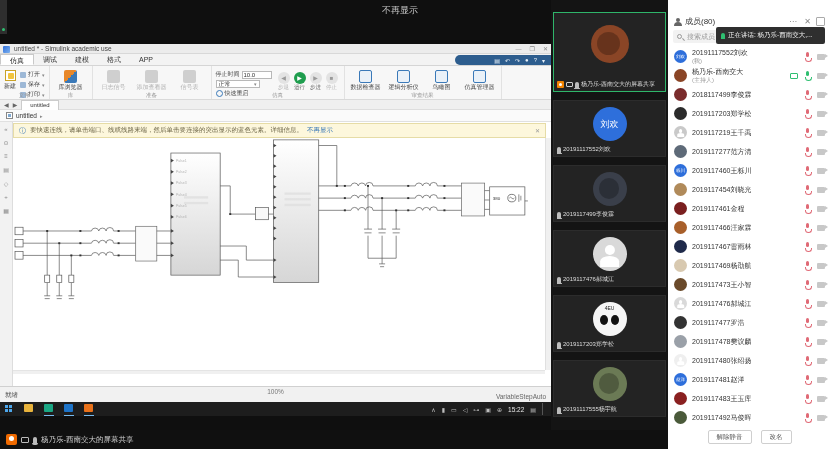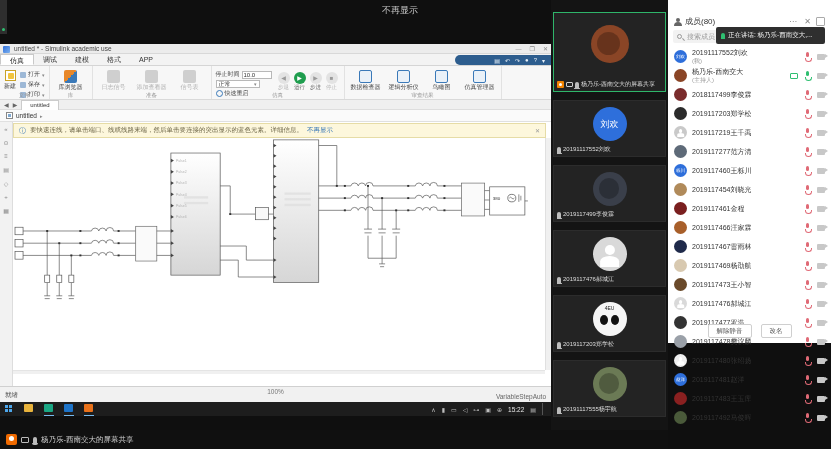--- a/index.html
+++ b/index.html
@@ -92,21 +92,21 @@
   .mon-ic{width:7px;height:5px;border:1px solid #cfcfcf;border-radius:1px;flex:none;}
   .mic-sm{width:4px;height:6px;background:#bdbdbd;border-radius:2px 2px 0 0;position:relative;flex:none;}
   .mic-sm::after{content:"";position:absolute;left:-1px;bottom:-2px;width:6px;height:2px;background:#bdbdbd;border-radius:0 0 2px 2px;}
   .av-person::before{content:"";position:absolute;left:50%;top:22%;transform:translateX(-50%);width:30%;height:30%;border-radius:50%;background:#fff;}
   .av-person::after{content:"";position:absolute;left:50%;bottom:12%;transform:translateX(-50%);width:58%;height:32%;border-radius:50% 50% 0 0;background:#fff;}
   .av-panda{color:#222;font-size:5px;align-items:flex-start;padding-top:3px;}
   .av-panda::before{content:"";position:absolute;left:22%;top:38%;width:8px;height:10px;border-radius:50%;background:#111;box-shadow:11px 0 #111;}
   .av-photo::after{content:"";position:absolute;left:18%;top:18%;width:60%;height:60%;border-radius:50%;background:rgba(0,0,0,.25);}
 
   
-  .member-panel{position:absolute;left:668px;top:0;width:163px;height:343px;background:#fff;}
+  .member-panel{position:absolute;left:668px;top:0;width:163px;height:449px;background:#fff;}
   .mp-header{position:absolute;left:0;top:14px;right:0;height:15px;display:flex;align-items:center;padding:0 6px;gap:3px;font-size:8px;color:#333;}
   .ppl-ic{width:8px;height:8px;position:relative;}
   .ppl-ic::before{content:"";position:absolute;left:2px;top:0;width:4px;height:4px;border-radius:50%;background:#666;}
   .ppl-ic::after{content:"";position:absolute;left:0;bottom:0;width:8px;height:4px;border-radius:4px 4px 0 0;background:#666;}
   .mp-header .spacer{flex:1;}
   .mp-hic{color:#888;font-size:8px;padding:0 2px;}
   .mp-popic{width:9px;height:9px;border:1px solid #aaa;border-radius:1px;}
   .mp-search{position:absolute;left:5px;top:30px;width:152px;height:13px;background:#f2f2f2;border-radius:2px;display:flex;align-items:center;padding:0 4px;gap:3px;}
   .search-ic{width:5px;height:5px;border:1px solid #999;border-radius:50%;position:relative;flex:none;}
   .search-ic::after{content:"";position:absolute;left:4px;top:4px;width:3px;height:1px;background:#999;transform:rotate(45deg);}

